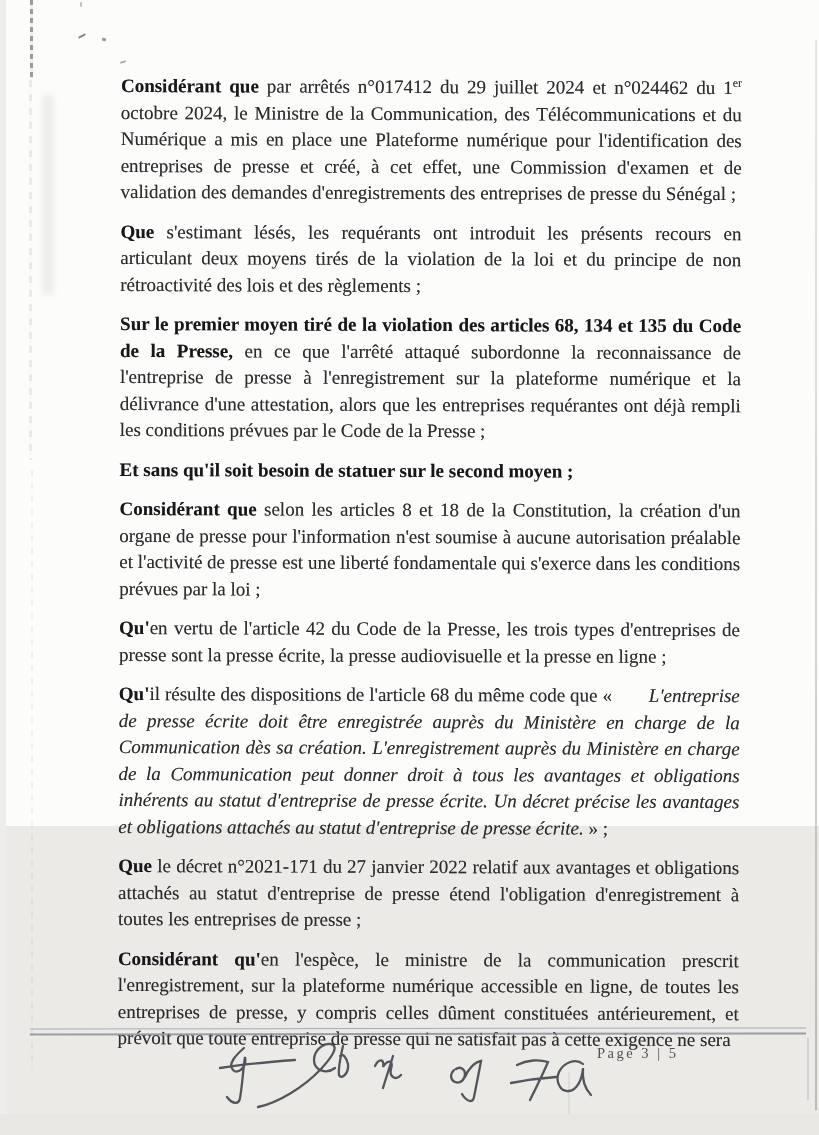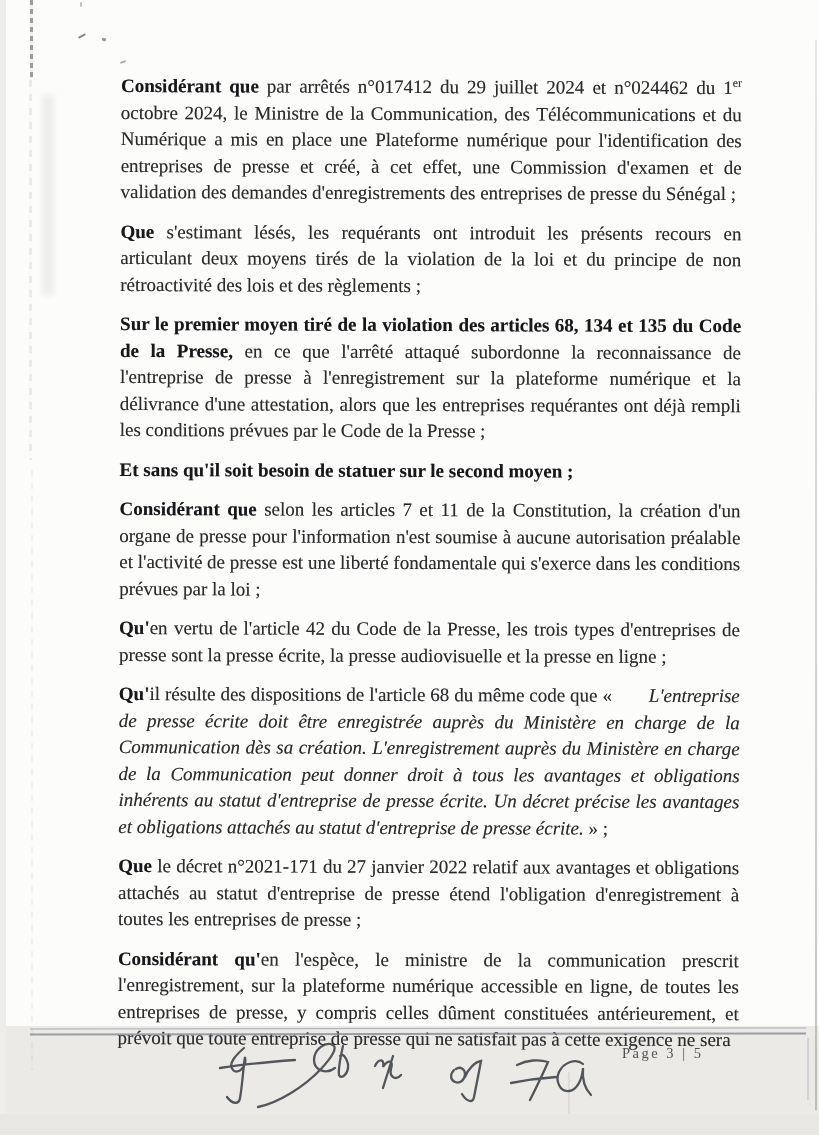--- a/index.html
+++ b/index.html
@@ -2,21 +2,21 @@
 <html lang="fr"><head>
 <meta charset="utf-8">
 <style>
   html,body{margin:0;padding:0;}
   body{
     width:819px;height:1135px;position:relative;overflow:hidden;
     background:#eceae7;
     font-family:"Liberation Serif", serif;
   }
   .page{
-    position:absolute;left:6px;top:0;width:813px;height:1026px;
+    position:absolute;left:6px;top:0;width:813px;height:826px;
     background:#fcfcfa;
   }
   
   .content{
     position:absolute;left:115px;top:73px;width:621px;
     font-size:19px;line-height:26.5px;color:#2b2b2e;
     text-align:justify;
     transform:rotate(0.2deg);transform-origin:0 0;
     text-shadow:0 0 .5px rgba(40,40,40,.45);
   }
@@ -26,21 +26,21 @@
   .para sup{font-size:.62em;line-height:0;vertical-align:super;}
   
   .fold-line{
     position:absolute;left:24px;top:1028px;width:776px;height:4px;
     border-top:1.5px solid rgba(150,156,165,.8);
     border-bottom:2.5px solid rgba(125,133,143,.75);
     transform:rotate(-0.08deg);
     z-index:5;
   }
   .page-number{
-    position:absolute;left:616px;top:1045px;
+    position:absolute;left:591px;top:1045px;
     font-size:14.5px;letter-spacing:2.5px;color:#515156;
     white-space:nowrap;
   }
   .sig-layer{position:absolute;left:0;top:0;z-index:6;}
   .streak{position:absolute;}
   .streak-a{left:24px;top:0;width:3px;height:78px;
     background:repeating-linear-gradient(to bottom,rgba(75,75,88,.55) 0 5px,rgba(75,75,88,.08) 5px 9px);}
   .streak-b{left:36px;top:95px;width:12px;height:200px;background:rgba(150,150,165,.14);filter:blur(3px);}
   .streak-c{left:23px;top:80px;width:3px;height:380px;opacity:.22;
     background:repeating-linear-gradient(to bottom,rgba(90,90,110,.5) 0 7px,rgba(90,90,110,.05) 7px 14px);}
@@ -75,21 +75,21 @@
   <div class="content">
 
     <p class="para"><b>Considérant que</b><span> par arrêtés n°017412 du 29 juillet 2024 et n°024462 du 1</span><sup>er</sup><span> octobre 2024, le Ministre de la Communication, des Télécommunications et du Numérique a mis en place une Plateforme numérique pour l'identification des entreprises de presse et créé, à cet effet, une Commission d'examen et de validation des demandes d'enregistrements des entreprises de presse du Sénégal ;</span></p>
 
     <p class="para"><b>Que</b><span> s'estimant lésés, les requérants ont introduit les présents recours en articulant deux moyens tirés de la violation de la loi et du principe de non rétroactivité des lois et des règlements ;</span></p>
 
     <p class="para"><b>Sur le premier moyen tiré de la violation des articles 68, 134 et 135 du Code de la Presse,</b><span> en ce que l'arrêté attaqué subordonne la reconnaissance de l'entreprise de presse à l'enregistrement sur la plateforme numérique et la délivrance d'une attestation, alors que les entreprises requérantes ont déjà rempli les conditions prévues par le Code de la Presse ;</span></p>
 
     <p class="para"><b>Et sans qu'il soit besoin de statuer sur le second moyen ;</b></p>
 
-    <p class="para"><b>Considérant que</b><span> selon les articles 7 et 11 de la Constitution, la création d'un organe de presse pour l'information n'est soumise à aucune autorisation préalable et l'activité de presse est une liberté fondamentale qui s'exerce dans les conditions prévues par la loi ;</span></p>
+    <p class="para"><b>Considérant que</b><span> selon les articles 8 et 18 de la Constitution, la création d'un organe de presse pour l'information n'est soumise à aucune autorisation préalable et l'activité de presse est une liberté fondamentale qui s'exerce dans les conditions prévues par la loi ;</span></p>
 
     <p class="para"><b>Qu'</b><span>en vertu de l'article 42 du Code de la Presse, les trois types d'entreprises de presse sont la presse écrite, la presse audiovisuelle et la presse en ligne ;</span></p>
 
     <p class="para"><b>Qu'</b><span>il résulte des dispositions de l'article 68 du même code que « </span><span class="it">L'entreprise de presse écrite doit être enregistrée auprès du Ministère en charge de la Communication dès sa création. L'enregistrement auprès du Ministère en charge de la Communication peut donner droit à tous les avantages et obligations inhérents au statut d'entreprise de presse écrite. Un décret précise les avantages et obligations attachés au statut d'entreprise de presse écrite.</span><span> » ;</span></p>
 
     <p class="para"><b>Que</b><span> le décret n°2021-171 du 27 janvier 2022 relatif aux avantages et obligations attachés au statut d'entreprise de presse étend l'obligation d'enregistrement à toutes les entreprises de presse ;</span></p>
 
     <p class="para"><b>Considérant qu'</b><span>en l'espèce, le ministre de la communication prescrit l'enregistrement, sur la plateforme numérique accessible en ligne, de toutes les entreprises de presse, y compris celles dûment constituées antérieurement, et prévoit que toute entreprise de presse qui ne satisfait pas à cette exigence ne sera</span></p>
 
   </div>

